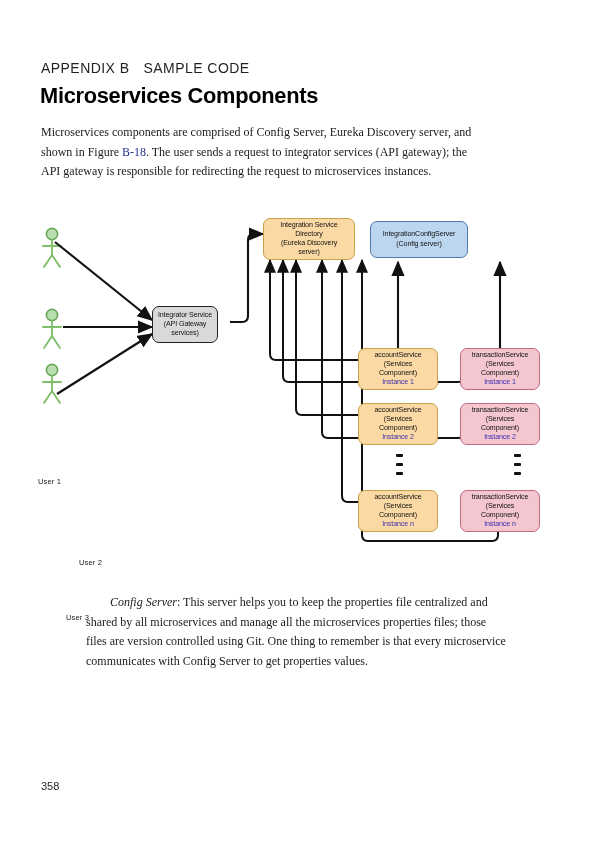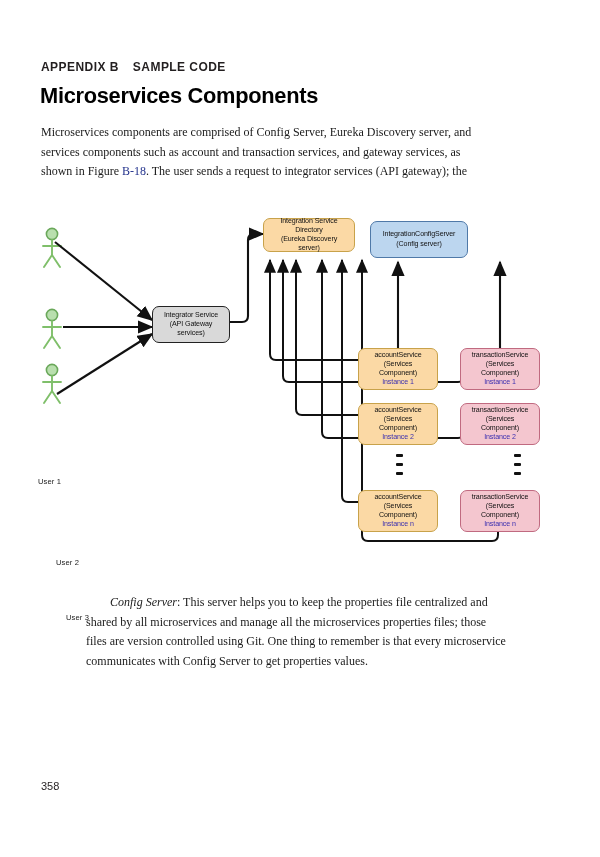--- a/index.html
+++ b/index.html
@@ -14,25 +14,24 @@
   .page{
     position:absolute;
     left:0;top:0;width:600px;height:857px;
     background:#fff;
   }
   
   .runhead{
     position:absolute;
     left:41px;top:60px;
     font-family:"Liberation Sans", sans-serif;
-    font-size:12px;
+    font-size:14px;
     letter-spacing:0.45px;
     color:#231f20;
     white-space:nowrap;
-    font-weight:bold;
   }
   .runhead .sep{display:inline-block;width:14px;}
   
   .chapter-title{
     position:absolute;
     left:40px;top:83px;
     font-family:"Liberation Sans", sans-serif;
     font-weight:bold;
     font-size:22.5px;
     letter-spacing:-0.3px;
@@ -130,22 +129,22 @@
 <div class="page">
 
   <div class="runhead">
     <span>APPENDIX B</span><span class="sep"></span><span>SAMPLE CODE</span>
   </div>
 
   <div class="chapter-title">Microservices Components</div>
 
   <div class="para" id="p1">
     <span class="ln">Microservices components are comprised of Config Server, Eureka Discovery server, and</span>
-    <span class="ln">services components such as account and transaction services, and gateway services, as</span>
     <span class="ln"><span>shown in Figure </span><span class="link">B-18</span><span>. The user sends a request to integrator services (API gateway); the</span></span>
+    <span class="ln">API gateway is responsible for redirecting the request to microservices instances.</span>
   </div>
 
   <div class="figure">
 
     <svg width="540" height="345" viewBox="0 0 540 345">
       <defs>
         <marker id="ah" markerWidth="8" markerHeight="8" refX="6.4" refY="3" orient="auto" markerUnits="strokeWidth">
           <path d="M0,0 L7,3 L0,6 z" fill="#111"></path>
         </marker>
         <marker id="ahb" markerWidth="9" markerHeight="9" refX="6.8" refY="3.2" orient="auto" markerUnits="strokeWidth">
@@ -197,30 +196,30 @@
         <path d="M468,315 L468,325 Q468,331 462,331 L338,331 Q332,331 332,325 L332,50" marker-end="url(#ah)"></path>
       </g>
 
       <g stroke="#111" stroke-width="2.1" fill="none">
         <line x1="368" y1="138" x2="368" y2="52" marker-end="url(#ahb)"></line>
         <line x1="470" y1="138" x2="470" y2="52" marker-end="url(#ahb)"></line>
       </g>
     </svg>
 
     <div class="userlabel" style="left:8px;top:267px;">User 1</div>
-    <div class="userlabel" style="left:0;top:348px;padding-left:26px;">User 2</div>
+    <div class="userlabel" style="left:23px;top:348px;padding-left:26px;">User 2</div>
     <div class="userlabel" style="left:8px;top:403px;padding-left:28px;">User 3</div>
 
-    <div class="nodebox n-gray" style="left:122px;top:96px;width:78px;height:37px;">
+    <div class="nodebox n-gray" style="left:122px;top:96px;width:66px;height:37px;">
       <span class="l">Integrator Service</span>
       <span class="l">(API Gateway</span>
       <span class="l">services)</span>
     </div>
 
-    <div class="nodebox n-orange" style="left:233px;top:8px;width:92px;height:34px;">
+    <div class="nodebox n-orange" style="left:233px;top:8px;width:92px;height:42px;">
       <span class="l">Integration Service</span>
       <span class="l">Directory</span>
       <span class="l">(Eureka Discovery</span>
       <span class="l">server)</span>
     </div>
 
     <div class="nodebox n-blue" style="left:340px;top:11px;width:98px;height:37px;">
       <span class="l">IntegrationConfigServer</span>
       <span class="l">(Config server)</span>
     </div>

